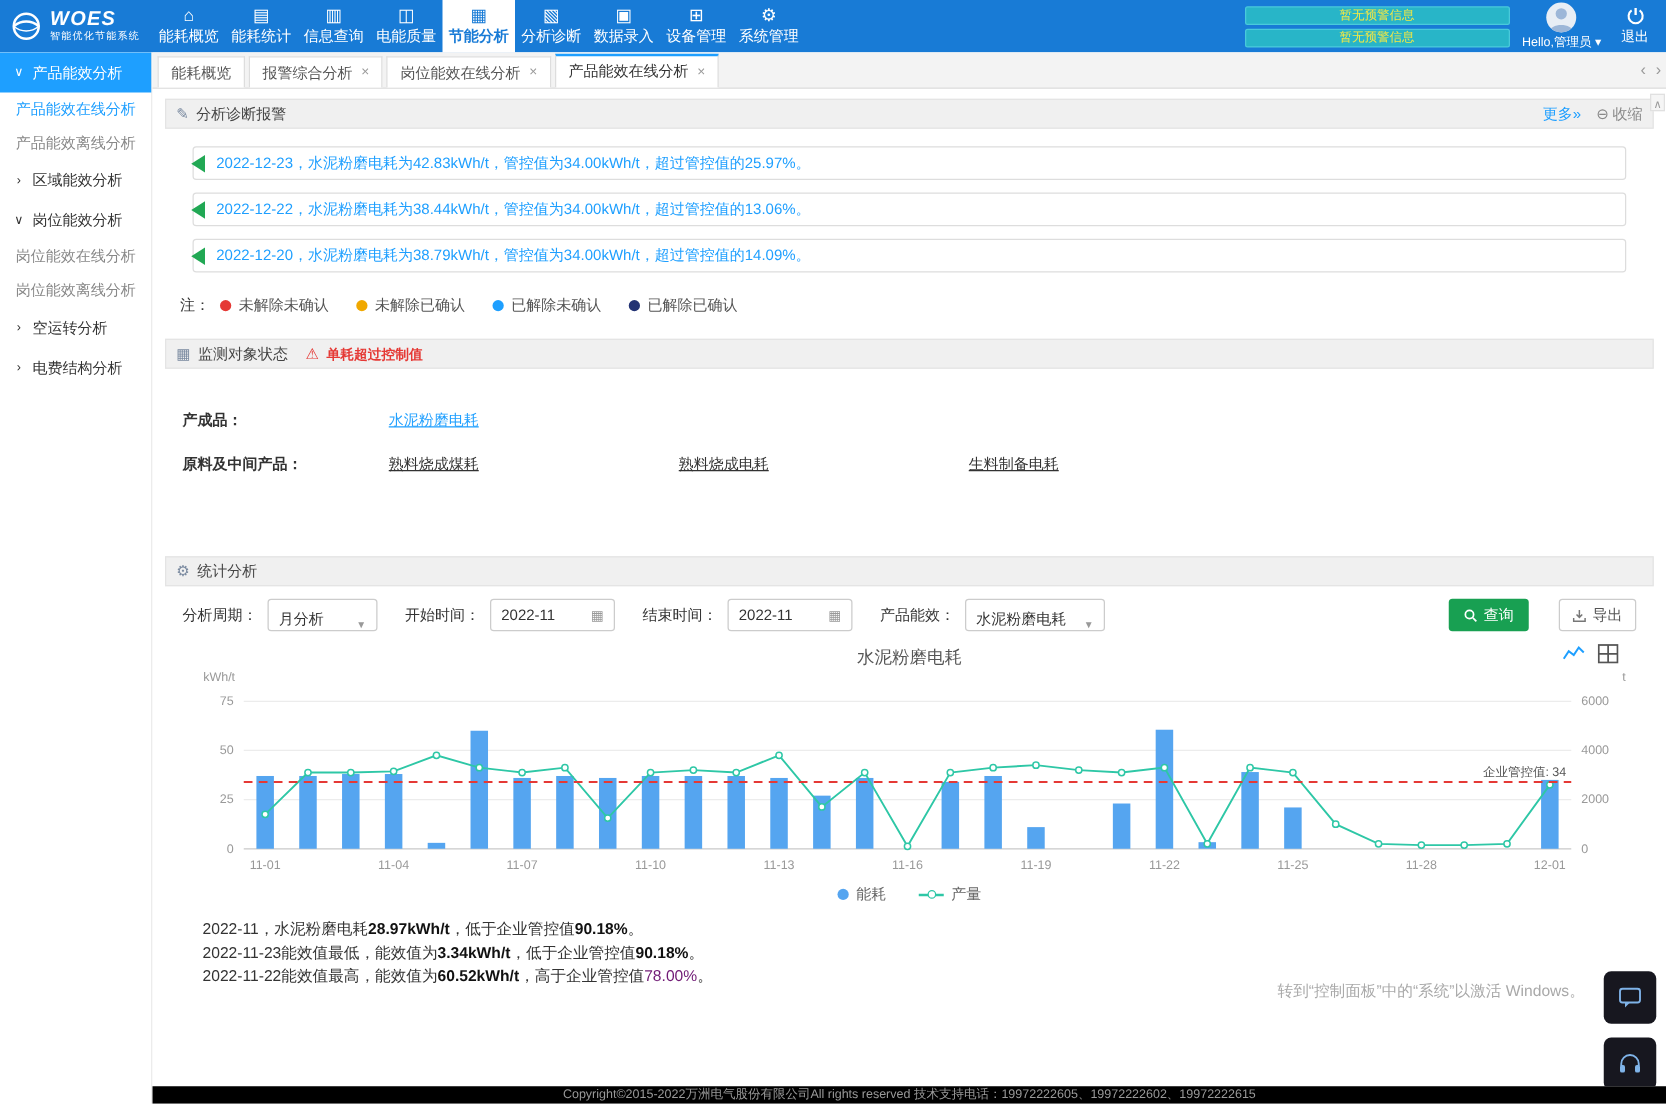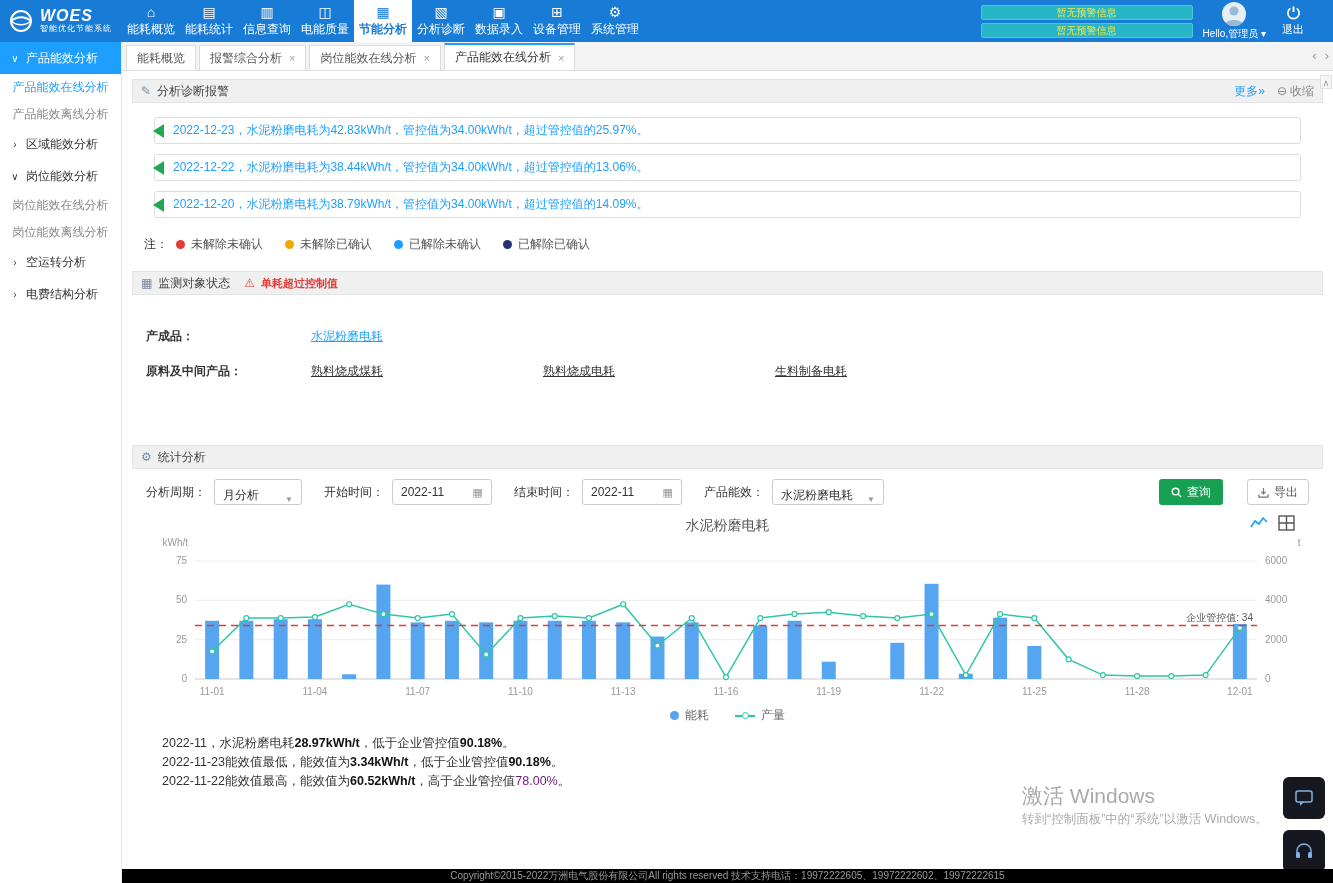--- a/index.html
+++ b/index.html
@@ -11,21 +11,21 @@
   header{height:42px;background:#187bd6;display:flex;align-items:stretch;color:#fff;flex:none;}
   .logo{display:flex;align-items:center;gap:6px;padding:0 8px;width:122px;flex:none;}
   .logo-globe{width:26px;height:26px;flex:none;}
   .logo-text .lt1{font-size:16px;font-weight:bold;font-style:italic;letter-spacing:1px;line-height:16px;}
   .logo-text .lt2{font-size:8px;letter-spacing:1px;line-height:10px;white-space:nowrap;}
   nav{display:flex;align-items:stretch;}
   .nav-item{width:58px;display:flex;flex-direction:column;align-items:center;justify-content:center;gap:2px;
     font-size:12px;cursor:pointer;white-space:nowrap;}
   .nav-item .nav-ic{font-size:14px;line-height:14px;}
   .nav-item.active{background:#fff;color:#187bd6;font-weight:bold;}
-  .header-right{margin-left:auto;display:flex;align-items:center;padding-right:23px;gap:10px;}
+  .header-right{margin-left:auto;display:flex;align-items:center;padding-right:8px;gap:10px;}
   .banners{display:flex;flex-direction:column;gap:3px;}
   .banner{width:212px;height:15px;background:#28b5c8;border:1px solid #49cadb;border-radius:2px;
     color:#f4e842;font-size:10px;line-height:13px;text-align:center;overflow:hidden;white-space:nowrap;}
   .userblock{display:flex;flex-direction:column;align-items:center;gap:1px;cursor:pointer;}
   .avatar{width:24px;height:24px;border-radius:50%;background:#e8eef5;overflow:hidden;flex:none;}
   .greet{font-size:10px;white-space:nowrap;}
   .logout{display:flex;flex-direction:column;align-items:center;gap:2px;cursor:pointer;padding:0 6px;}
   .logout span{font-size:11px;}
 
   
@@ -494,21 +494,20 @@
             <div>
               <span>2022-11-23能效值最低，能效值为</span><b>3.34kWh/t</b><span>，低于企业管控值</span><b>90.18%</b><span>。</span>
             </div>
             <div>
               <span>2022-11-22能效值最高，能效值为</span><b>60.52kWh/t</b><span>，高于企业管控值</span><span class="red">78.00%</span><span>。</span>
             </div>
           </div>
         </div>
 
         <div class="watermark">
-          <div class="wm1">激活 Windows</div>
           <div class="wm2">转到“控制面板”中的“系统”以激活 Windows。</div>
         </div>
 
         <div class="float-widget fw1">
           <svg width="20" height="20" viewBox="0 0 20 20">
             <rect x="2" y="3" width="16" height="11" rx="2" fill="none" stroke="#7fb3e8" stroke-width="1.5"></rect>
             <path d="M6 14 L6 18 L10 14" fill="#7fb3e8"></path>
           </svg>
         </div>
         <div class="float-widget fw2">

